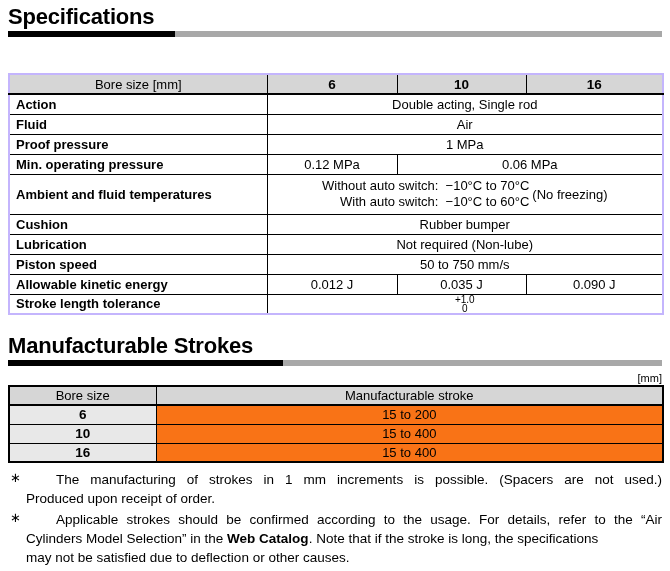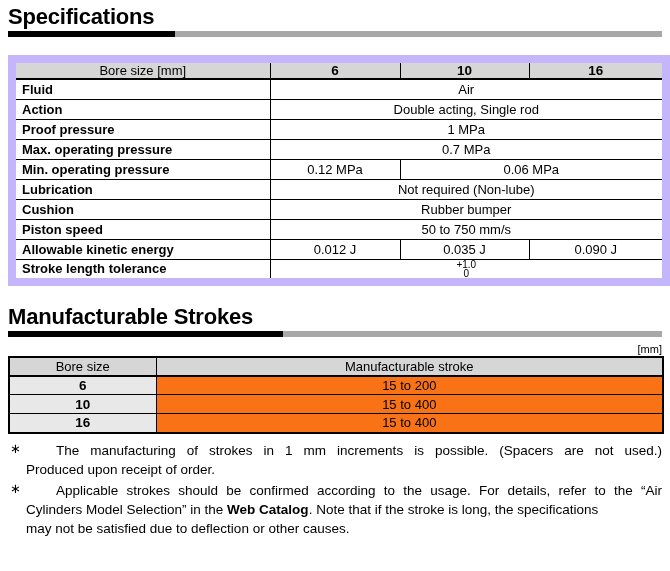--- a/index.html
+++ b/index.html
@@ -7,21 +7,21 @@
   body { font-family: "Liberation Sans", sans-serif; color: #000; }
   .page { width: 670px; height: 465px; padding: 4px 8px 0 8px; }
 
   .sec-title { font-size: 22px; font-weight: bold; letter-spacing: -0.2px; line-height: 25px; }
   .title-bar { width: 654px; height: 6px; background: #a8a8a8; margin-top: 2px; }
   .bar-black { height: 6px; background: #000; }
   .spec-black { width: 167px; }
   .strokes-black { width: 275px; }
 
   table { border-collapse: collapse; table-layout: fixed; width: 654px; font-size: 13px; }
-  .spec-table { margin-top: 18px; border: 8px solid #c4b5fd; }
+  .spec-table { margin-top: 36px; border: 2px solid #c4b5fd; }
   td { border: 1px solid #000; padding: 0 2px; }
   tr.head td { background: #d6d6d6; border-bottom: 2px solid #000; text-align: center; height: 18px; }
   tr.head td.bold { font-weight: bold; font-size: 13.5px; }
   .spec-table tr { height: 20px; }
   .spec-table tr.tall { height: 40px; }
   td.lbl { font-weight: bold; text-align: left; padding-left: 6px; }
   td.val { text-align: center; }
 
   .ambient-wrap { display: flex; justify-content: center; align-items: center; }
   .ambient-lines { text-align: right; line-height: 16px; }
@@ -63,47 +63,55 @@
           <col style="width:137px">
       </colgroup>
       <tbody>
         <tr class="head">
           <td>Bore size [mm]</td>
           <td class="bold">6</td>
           <td class="bold">10</td>
           <td class="bold">16</td>
         </tr>
         <tr>
+          <td class="lbl">Action</td>
+          <td class="val" colspan="3">Double acting, Single rod</td>
+        </tr>
+        <tr>
           <td class="lbl">Fluid</td>
           <td class="val" colspan="3">Air</td>
-        </tr>
-        <tr>
-          <td class="lbl">Action</td>
-          <td class="val" colspan="3">Double acting, Single rod</td>
         </tr>
         <tr>
           <td class="lbl">Proof pressure</td>
           <td class="val" colspan="3">1 MPa</td>
         </tr>
         <tr>
-          <td class="lbl">Max. operating pressure</td>
-          <td class="val" colspan="3">0.7 MPa</td>
-        </tr>
-        <tr>
           <td class="lbl">Min. operating pressure</td>
           <td class="val">0.12 MPa</td>
           <td class="val" colspan="2">0.06 MPa</td>
         </tr>
-        <tr>
-          <td class="lbl">Lubrication</td>
-          <td class="val" colspan="3">Not required (Non-lube)</td>
+        <tr class="tall">
+          <td class="lbl">Ambient and fluid temperatures</td>
+          <td class="val" colspan="3">
+            <div class="ambient-wrap">
+              <div class="ambient-lines">
+                <div>Without auto switch:&nbsp; −10°C to 70°C</div>
+                <div>With auto switch:&nbsp; −10°C to 60°C</div>
+              </div>
+              <span class="ambient-note">(No freezing)</span>
+            </div>
+          </td>
         </tr>
         <tr>
           <td class="lbl">Cushion</td>
           <td class="val" colspan="3">Rubber bumper</td>
+        </tr>
+        <tr>
+          <td class="lbl">Lubrication</td>
+          <td class="val" colspan="3">Not required (Non-lube)</td>
         </tr>
         <tr>
           <td class="lbl">Piston speed</td>
           <td class="val" colspan="3">50 to 750 mm/s</td>
         </tr>
         <tr>
           <td class="lbl">Allowable kinetic energy</td>
           <td class="val">0.012 J</td>
           <td class="val">0.035 J</td>
           <td class="val">0.090 J</td>

